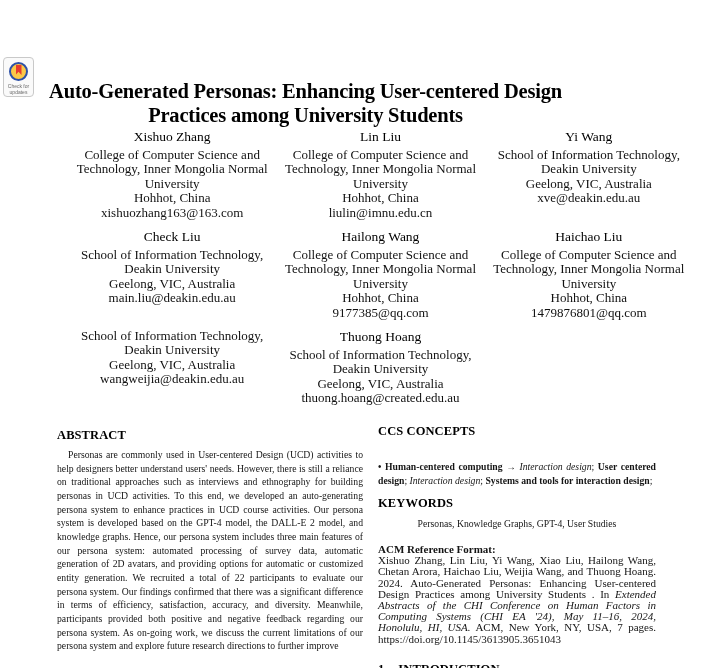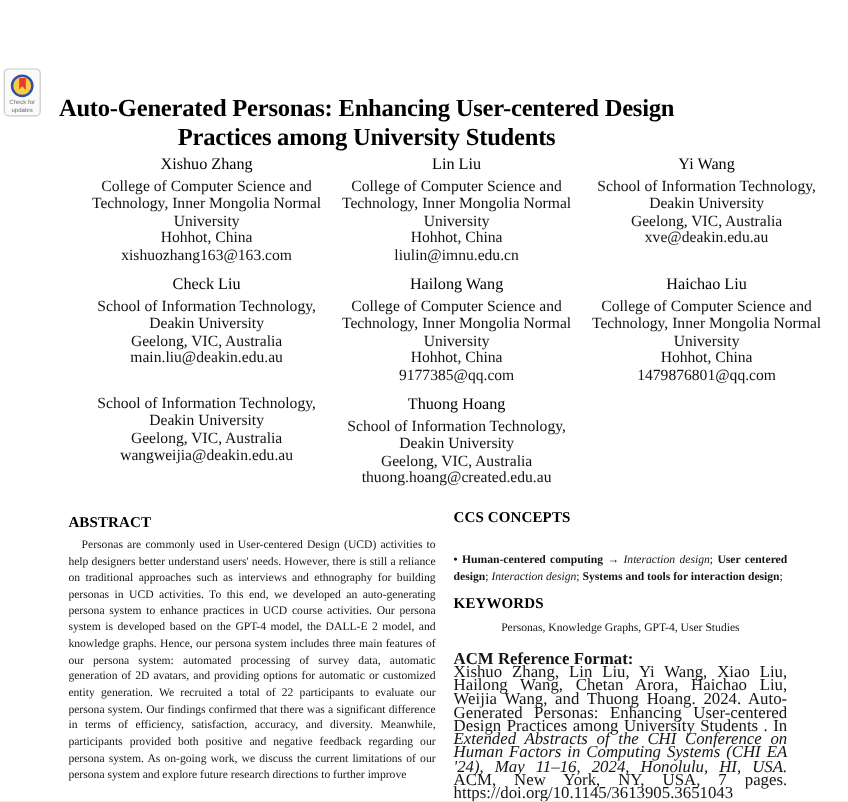--- a/index.html
+++ b/index.html
@@ -47,21 +47,21 @@
 
   .col-left  { position:absolute; left:57px;  top:428px; width:306px; }
   .col-right { position:absolute; left:378px; top:424px; width:278px; }
 
   .sec-head { font-weight:700; font-size:12.5px; line-height:15px; color:#000; letter-spacing:0.1px; }
   .body-text { font-size:9.7px; line-height:13.65px; text-align:justify; color:#151515; }
   .abstract-text { margin-top:5px; text-indent:11px;font-family:Liberation Serif, serif; }
   .ccs-text { margin-top:21px; }
   .kw-head { margin-top:9px;font-family:Liberation Serif, serif; }
   .kw-text { margin-top:6px; text-align:center; }
-  .acmref { margin-top:13px; font-size:14px; line-height:11.2px; text-align:justify; color:#151515; }
+  .acmref { margin-top:13px; font-size:11px; line-height:11.2px; text-align:justify; color:#151515; }
   .acmref-head { font-weight:700; display:block; }
   .intro-head { margin-top:17px; }
   .intro-num { display:inline-block; margin-right:14px; }
   .intro-text { margin-top:5px; }
 </style>
 </head>
 <body>
 
 <div class="page">
 

